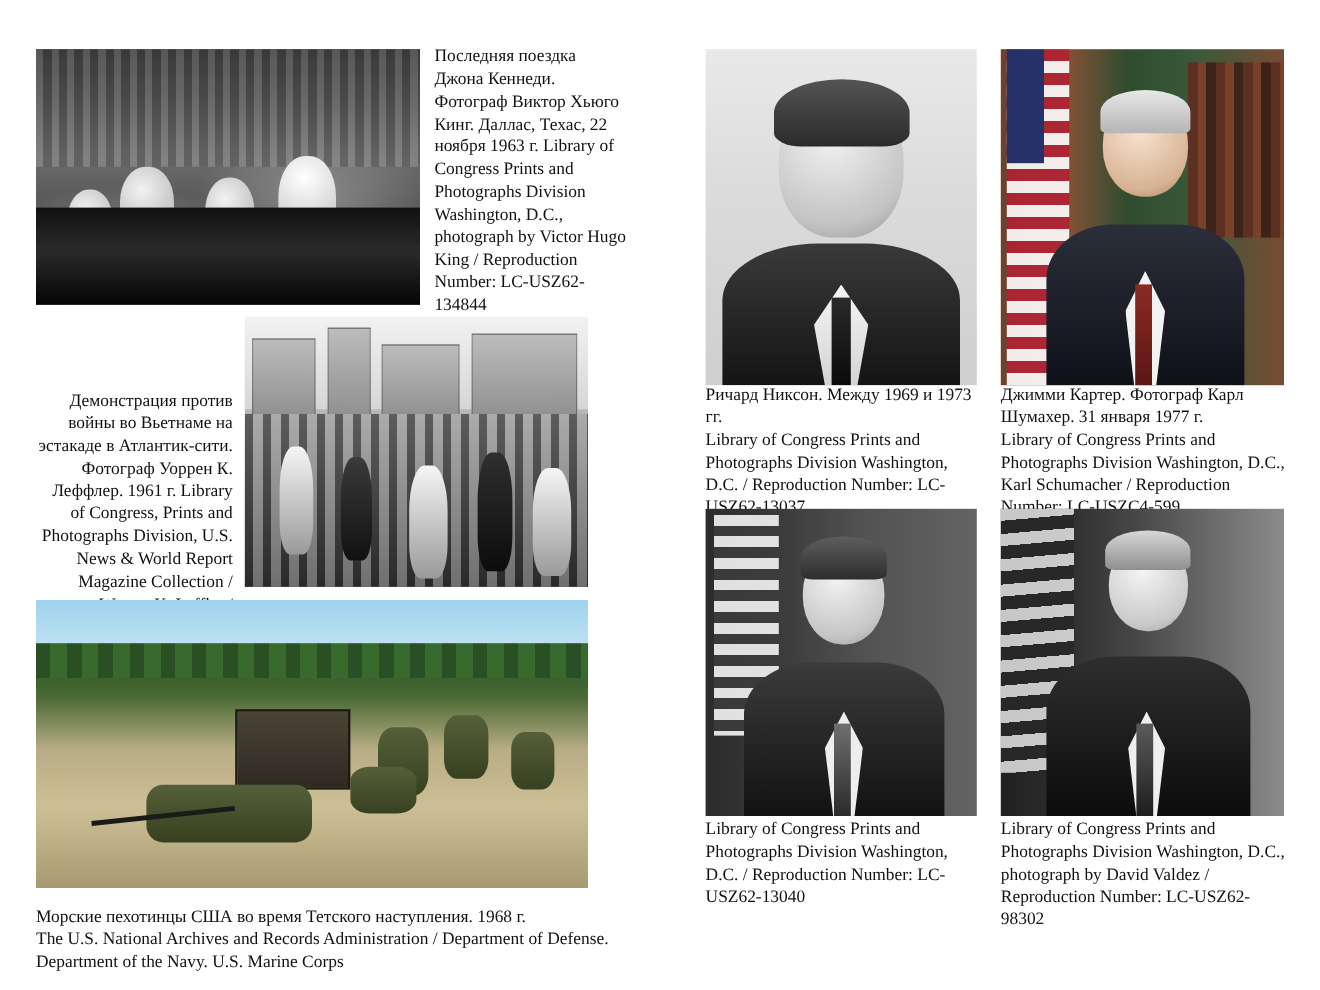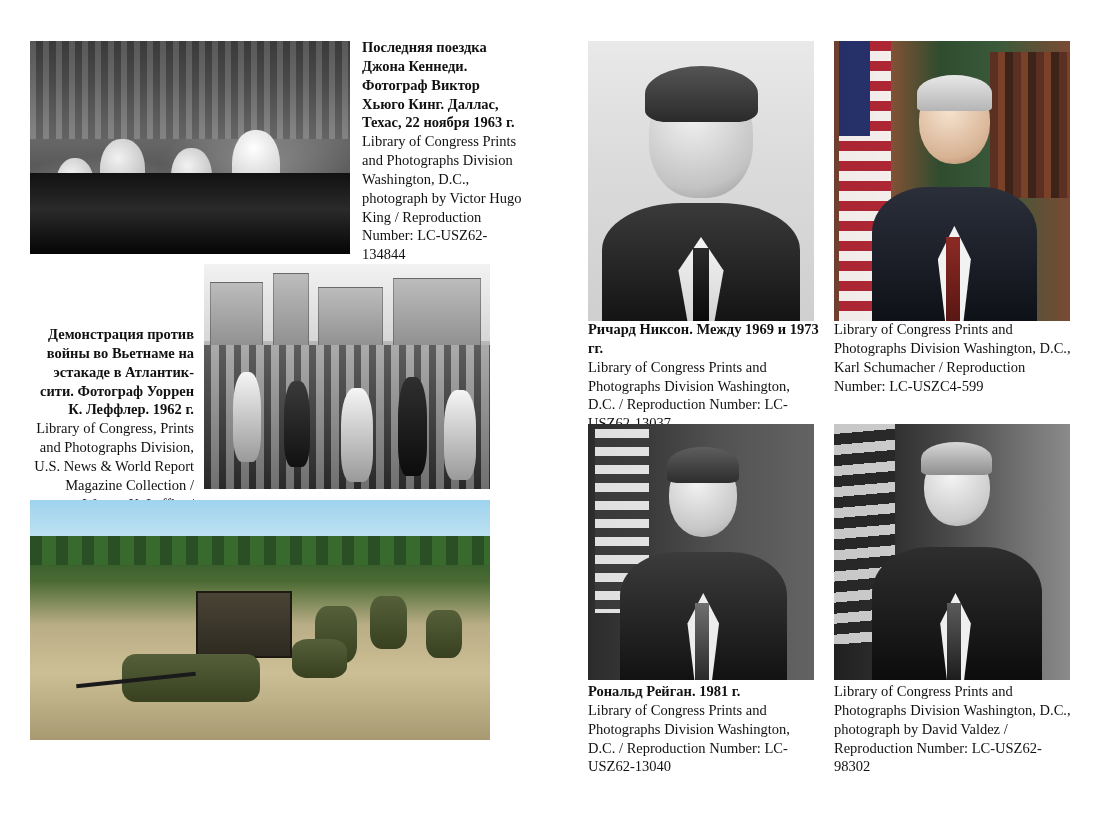--- a/index.html
+++ b/index.html
@@ -22,21 +22,20 @@
 
   
   .cap {
     font-family: "Liberation Serif", serif;
     font-size: 14.5px;
     line-height: 1.30;
     color: #111111;
   }
   .cap .title {
     font-style: normal;
-    font-weight: bold;
   }
   .cap .credit {
   }
   .right-align { text-align: right; }
 
   
   .photo {
     position: absolute;
     overflow: hidden;
     background: #d8d8d8;
@@ -235,35 +234,39 @@
     <div class="p-build b4"></div>
     <div class="p-crowd"></div>
     <div class="p-fig f1"></div>
     <div class="p-fig f2"></div>
     <div class="p-fig f3"></div>
     <div class="p-fig f4"></div>
     <div class="p-fig f5"></div>
   </div>
 
   <div class="cap right-align" id="cap-protest">
-    <span class="title">Демонстрация против войны во Вьетнаме на эстакаде в Атлантик-сити. Фотограф Уоррен К. Леффлер. 1962 г.</span>
+    <span class="title">Демонстрация против войны во Вьетнаме на эстакаде в Атлантик-сити. Фотограф Уоррен К. Леффлер. 1961 г.</span>
     <span class="credit">Library of Congress, Prints and Photographs Division, U.S. News &amp; World Report Magazine Collection / Warren K. Leffler / Reproduction Number: LC-DIG-ds-05326</span>
   </div>
 
   <div class="photo" id="photo-marines">
     <div class="m-tree"></div>
     <div class="m-box"></div>
     <div class="m-sold s2"></div>
     <div class="m-sold s3"></div>
     <div class="m-sold s4"></div>
     <div class="m-sold s5"></div>
     <div class="m-sold s1"></div>
     <div class="m-gun"></div>
   </div>
 
+  <div class="cap" id="cap-marines">
+    <div class="title">Морские пехотинцы США во время Тетского наступления. 1968 г.</div>
+    <div class="credit">The U.S. National Archives and Records Administration / Department of Defense. Department of the Navy. U.S. Marine Corps</div>
+  </div>
 
   <div class="photo portrait" id="photo-nixon">
     <div class="suit"></div>
     <div class="shirt"></div>
     <div class="tie"></div>
     <div class="head"></div>
     <div class="hair"></div>
   </div>
 
   <div class="cap" id="cap-nixon">
@@ -277,34 +280,34 @@
       </div>
     <div class="books"></div>
     <div class="suit"></div>
     <div class="shirt"></div>
     <div class="tie"></div>
     <div class="head"></div>
     <div class="hair"></div>
   </div>
 
   <div class="cap" id="cap-carter">
+    <div class="title">Джимми Картер. Фотограф Карл Шумахер. 31 января  1977 г.</div>
     <div class="credit">Library of Congress Prints and Photographs Division Washington, D.C., Karl Schumacher / Reproduction Number: LC-USZC4-599</div>
   </div>
 
   <div class="photo portrait" id="photo-reagan">
     <div class="flagl"></div>
     <div class="suit"></div>
     <div class="shirt"></div>
     <div class="tie"></div>
     <div class="head"></div>
     <div class="hair"></div>
   </div>
 
   <div class="cap" id="cap-reagan">
-    <div class="title">Рональд Рейган. 1981 г.</div>
     <div class="credit">Library of Congress Prints and Photographs Division Washington, D.C. / Reproduction Number: LC-USZ62-13040</div>
   </div>
 
   <div class="photo portrait" id="photo-bush">
     <div class="flagl"></div>
     <div class="suit"></div>
     <div class="shirt"></div>
     <div class="tie"></div>
     <div class="head"></div>
     <div class="hair"></div>

